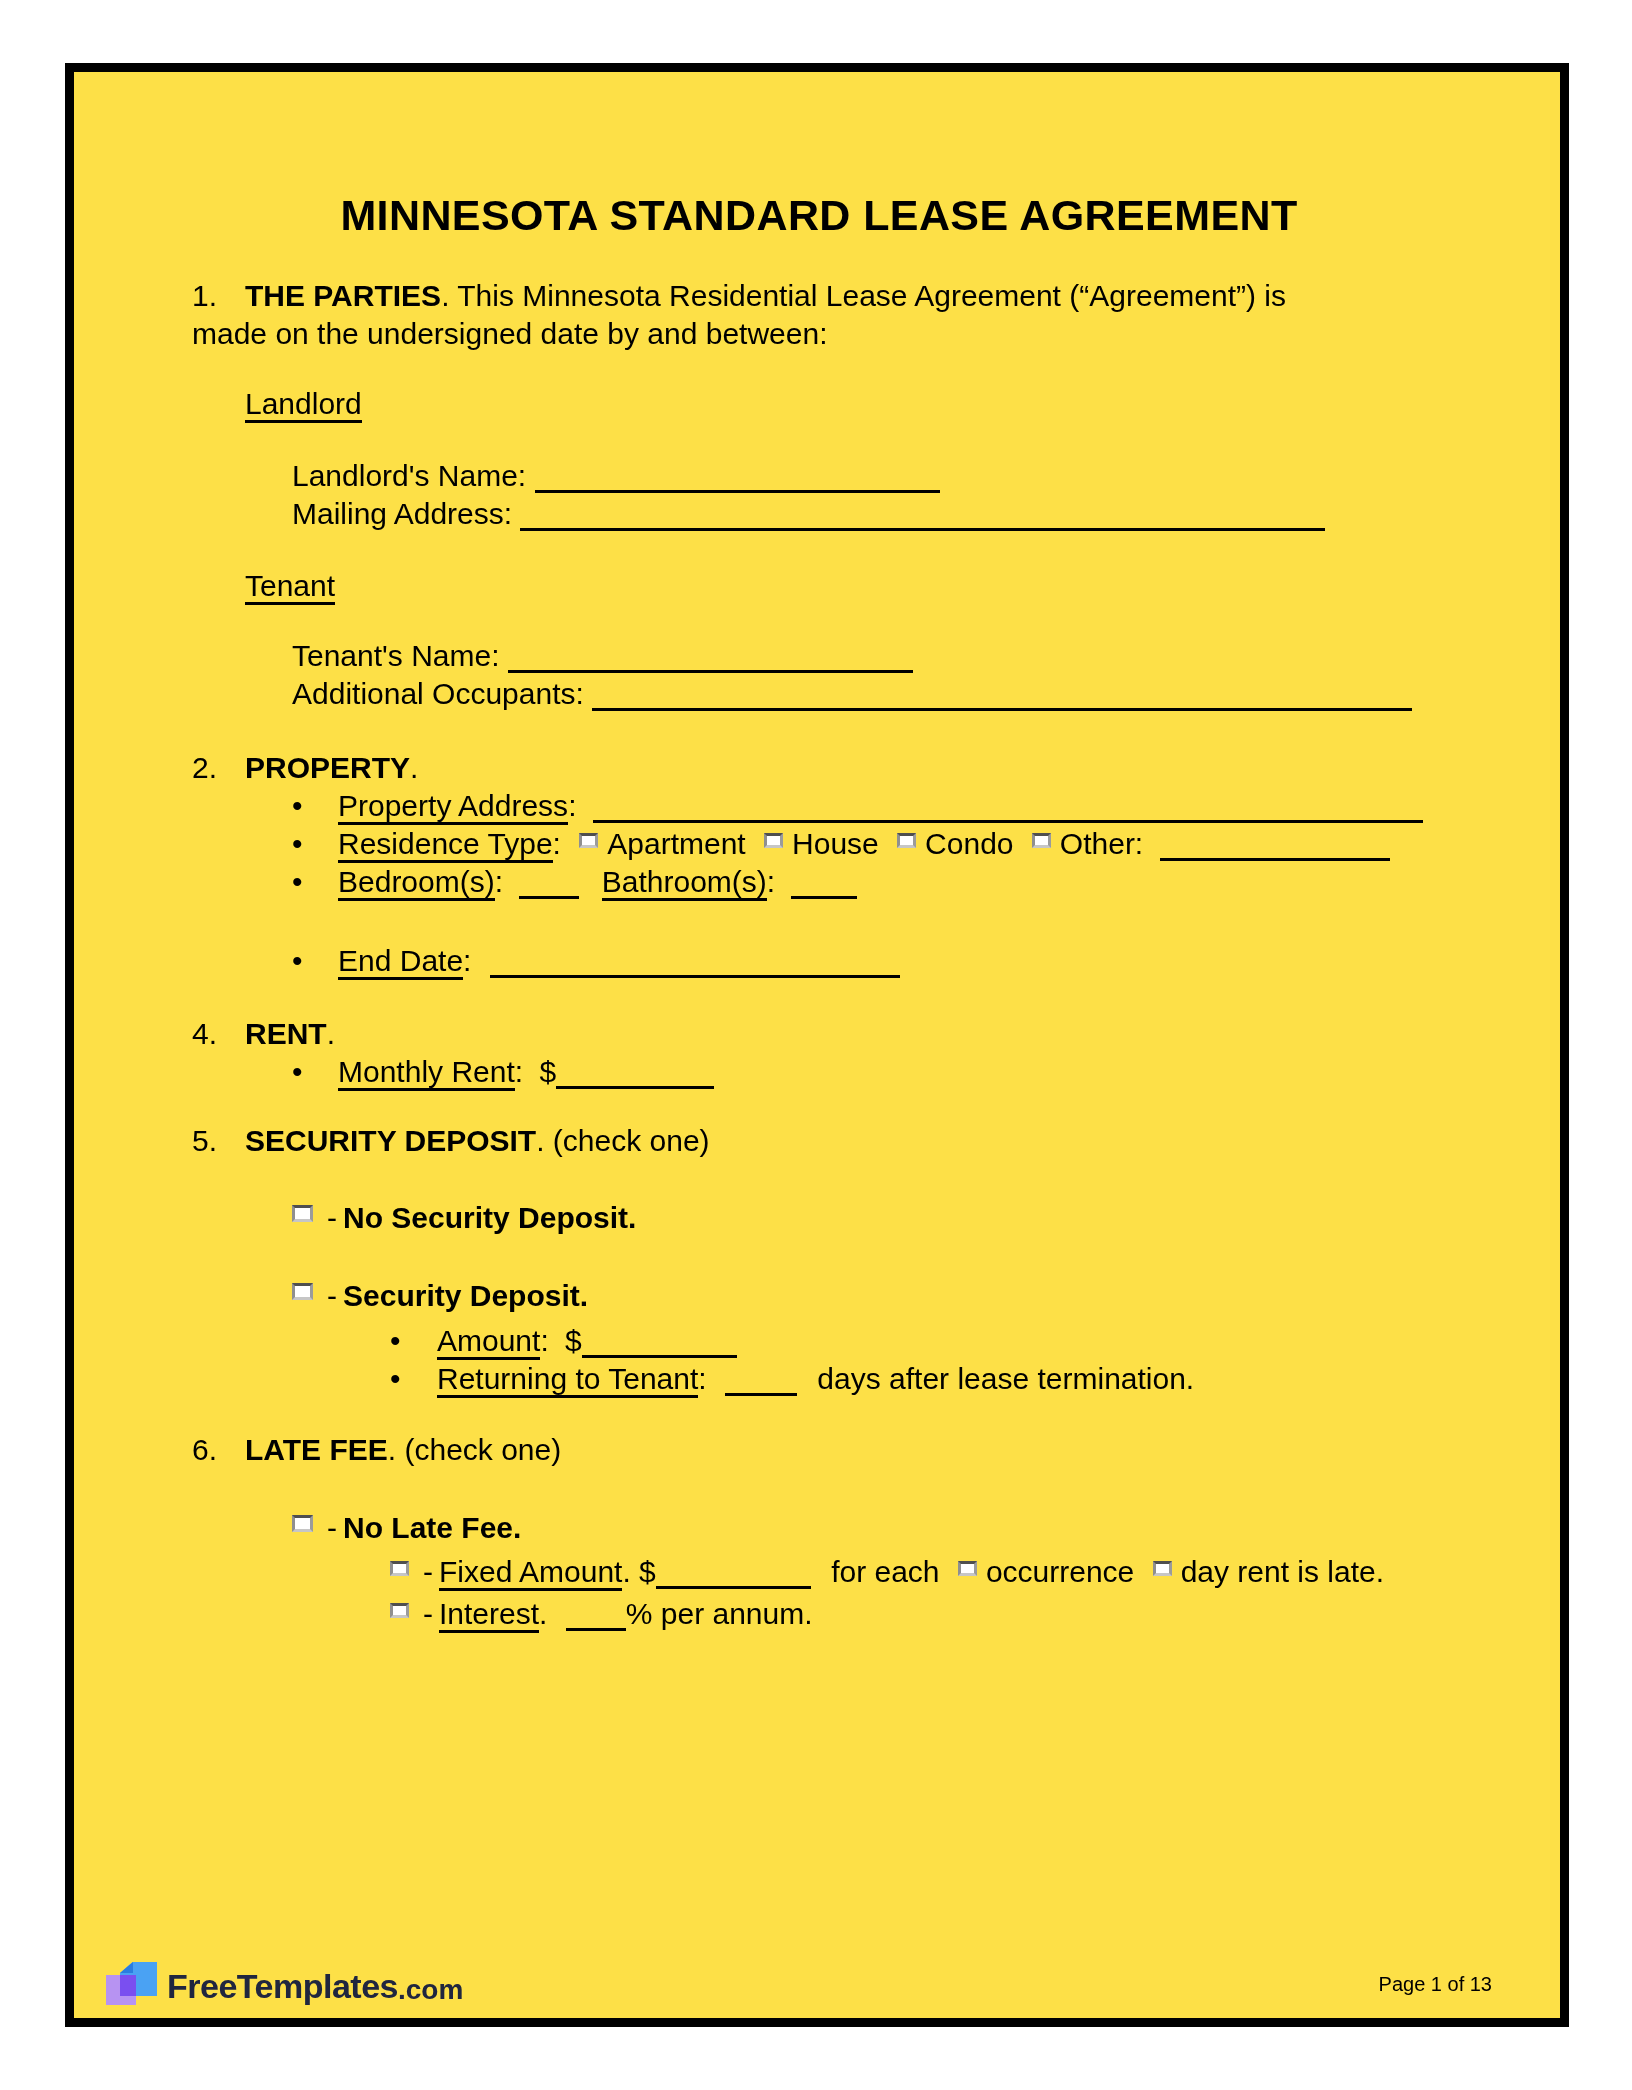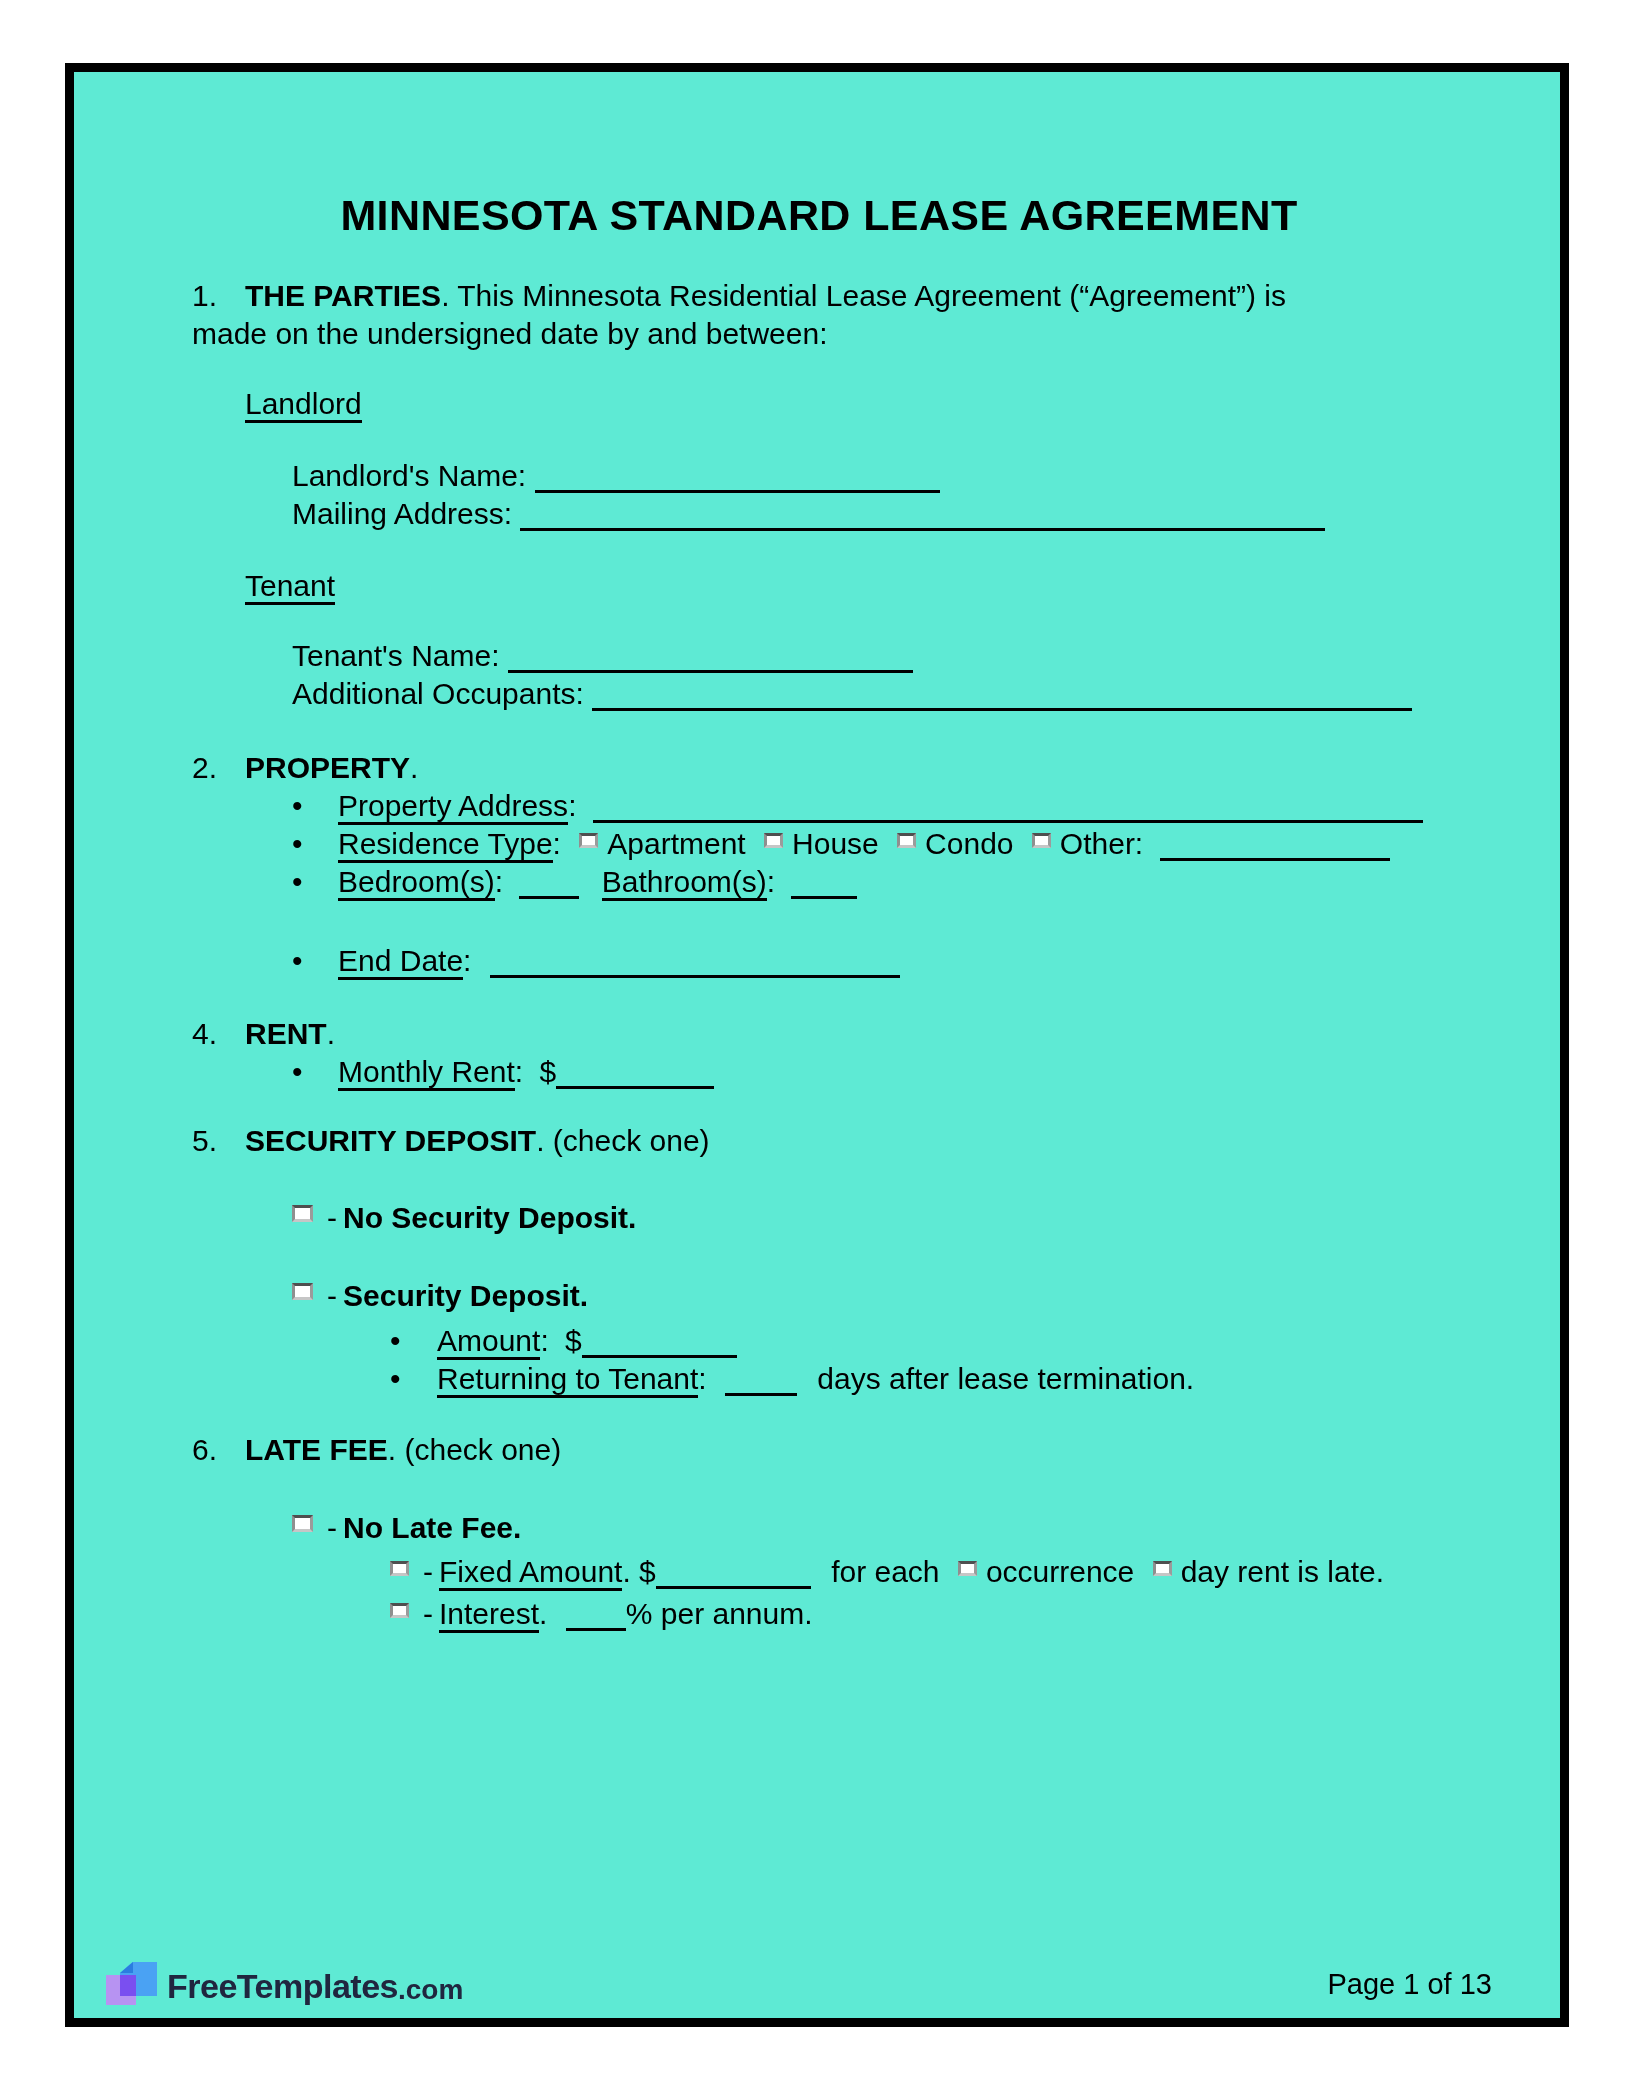--- a/index.html
+++ b/index.html
@@ -3,21 +3,21 @@
 <meta charset="utf-8">
 <style>
   html,body{margin:0;padding:0;}
   body{
     width:1632px;height:2090px;position:relative;background:#ffffff;
     font-family:"Liberation Sans",sans-serif;color:#000;
     -webkit-font-smoothing:antialiased;
   }
   .sheet{
     position:absolute;left:65px;top:63px;width:1504px;height:1964px;
-    border:9px solid #000;box-sizing:border-box;background:#5eead4;
+    border:9px solid #000;box-sizing:border-box;background:#fde047;
   }
   .doc{
     position:absolute;left:0;top:0;right:0;
     padding:116px 114px 0 118px;
     font-size:30px;line-height:38px;
   }
   .title{
     font-size:43px;line-height:54px;font-weight:bold;text-align:center;
     letter-spacing:.4px;white-space:nowrap;
   }
@@ -74,21 +74,21 @@
   .brand{display:flex;align-items:flex-end;}
   .logo-icon{position:relative;width:52px;height:44px;margin-right:9px;}
   .ic-purple{position:absolute;left:0;top:13px;width:30px;height:30px;}
   .ic-blue{position:absolute;left:14px;top:0;width:37px;height:34px;
     clip-path:polygon(34% 0,100% 0,100% 100%,0 100%,0 32%);}
   .ic-fold{position:absolute;left:14px;top:0;width:13px;height:11px;
     clip-path:polygon(100% 0,100% 100%,0 100%);}
   .ic-overlap{position:absolute;left:14px;top:13px;width:16px;height:21px;}
   .brand-name{font-size:34px;font-weight:bold;letter-spacing:-.5px;}
   .brand-tld{font-size:28px;font-weight:bold;}
-  .page-num{font-size:29px;text-align:right;}
+  .page-num{font-size:20px;text-align:right;}
 </style>
 </head>
 <body>
 
 <div class="sheet">
   <div class="doc">
 
     <div class="title m-title">MINNESOTA STANDARD LEASE AGREEMENT</div>
 
     <div class="para m-para">

